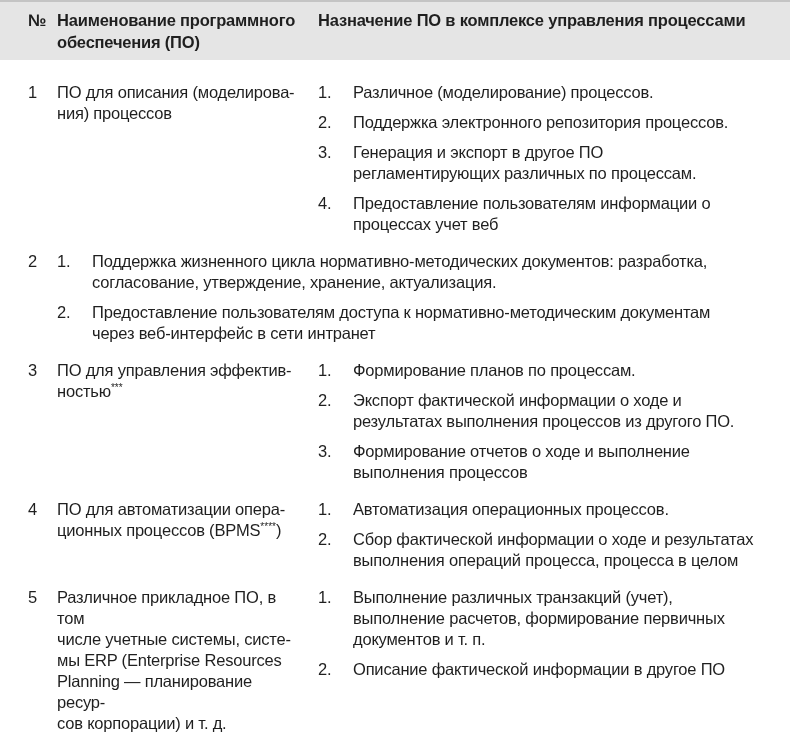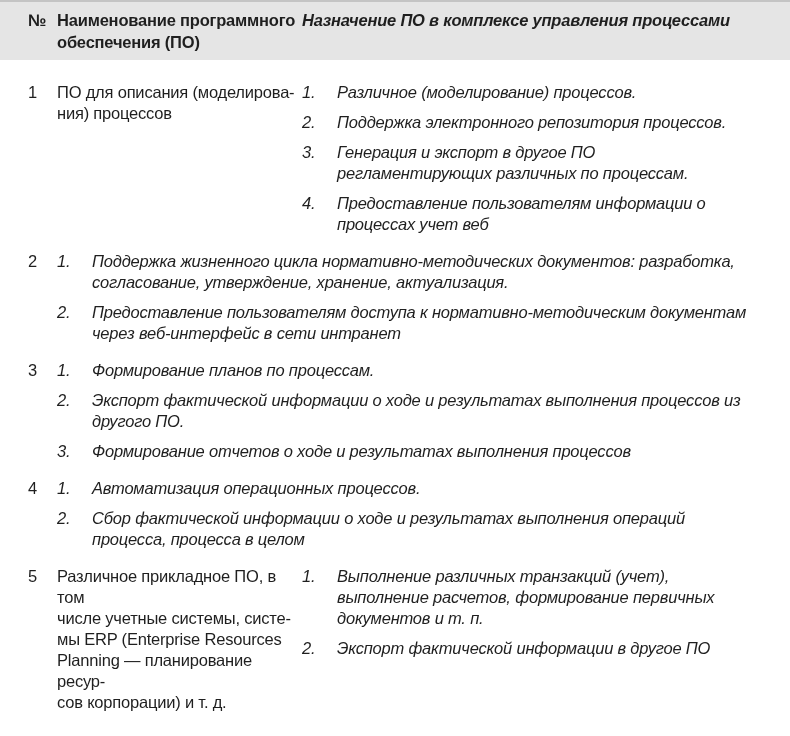--- a/index.html
+++ b/index.html
@@ -32,26 +32,26 @@
   }
 
   .col { box-sizing: border-box; }
   .col.num {
     width: 29px;
     flex-shrink: 0;
   }
   .col.name {
     width: 245px;
     flex-shrink: 0;
+    margin-right: 16px;
     white-space: pre-line;
   }
   .col.purpose {
     flex: 1;
     padding-right: 36px;
-    font-style: italic;
   }
 
   
   .row {
     display: flex;
     align-items: flex-start;
     padding-left: 28px;
     margin-bottom: 16px;
   }
 
@@ -116,37 +116,41 @@
             <span class="item-text">Поддержка жизненного цикла нормативно-методических документов: разработка, согласование, утверждение, хранение, актуализация.</span>
           </div>
           <div class="item">
             <span class="item-num">2.</span>
             <span class="item-text">Предоставление пользователям доступа к нормативно-методическим документам через веб-интерфейс в сети интранет</span>
           </div>
         </div>
       </div>
       <div class="row">
         <div class="col num">3</div>
+        <div class="col name"><span>ПО для управления эффектив-
+ностью</span><sup class="marks">***</sup></div>
         <div class="col purpose">
           <div class="item">
             <span class="item-num">1.</span>
             <span class="item-text">Формирование планов по процессам.</span>
           </div>
           <div class="item">
             <span class="item-num">2.</span>
             <span class="item-text">Экспорт фактической информации о ходе и результатах выполнения процессов из другого ПО.</span>
           </div>
           <div class="item">
             <span class="item-num">3.</span>
-            <span class="item-text">Формирование отчетов о ходе и результатах выполнения процессов</span>
+            <span class="item-text">Формирование отчетов о ходе и выполнение выполнения процессов</span>
           </div>
         </div>
       </div>
       <div class="row">
         <div class="col num">4</div>
+        <div class="col name"><span>ПО для автоматизации опера-
+ционных процессов (BPMS</span><sup class="marks">****</sup><span>)</span></div>
         <div class="col purpose">
           <div class="item">
             <span class="item-num">1.</span>
             <span class="item-text">Автоматизация операционных процессов.</span>
           </div>
           <div class="item">
             <span class="item-num">2.</span>
             <span class="item-text">Сбор фактической информации о ходе и результатах выполнения операций процесса, процесса в целом</span>
           </div>
         </div>
@@ -158,18 +162,18 @@
 мы ERP (Enterprise Resources
 Planning — планирование ресур-
 сов корпорации) и т. д.</span></div>
         <div class="col purpose">
           <div class="item">
             <span class="item-num">1.</span>
             <span class="item-text">Выполнение различных транзакций (учет), выполнение расчетов, формирование первичных документов и т. п.</span>
           </div>
           <div class="item">
             <span class="item-num">2.</span>
-            <span class="item-text">Экспорт фактической информации в другое ПО</span>
+            <span class="item-text">Описание фактической информации в другое ПО</span>
           </div>
         </div>
       </div>
     </div>
 </div>
 
 </body></html>

